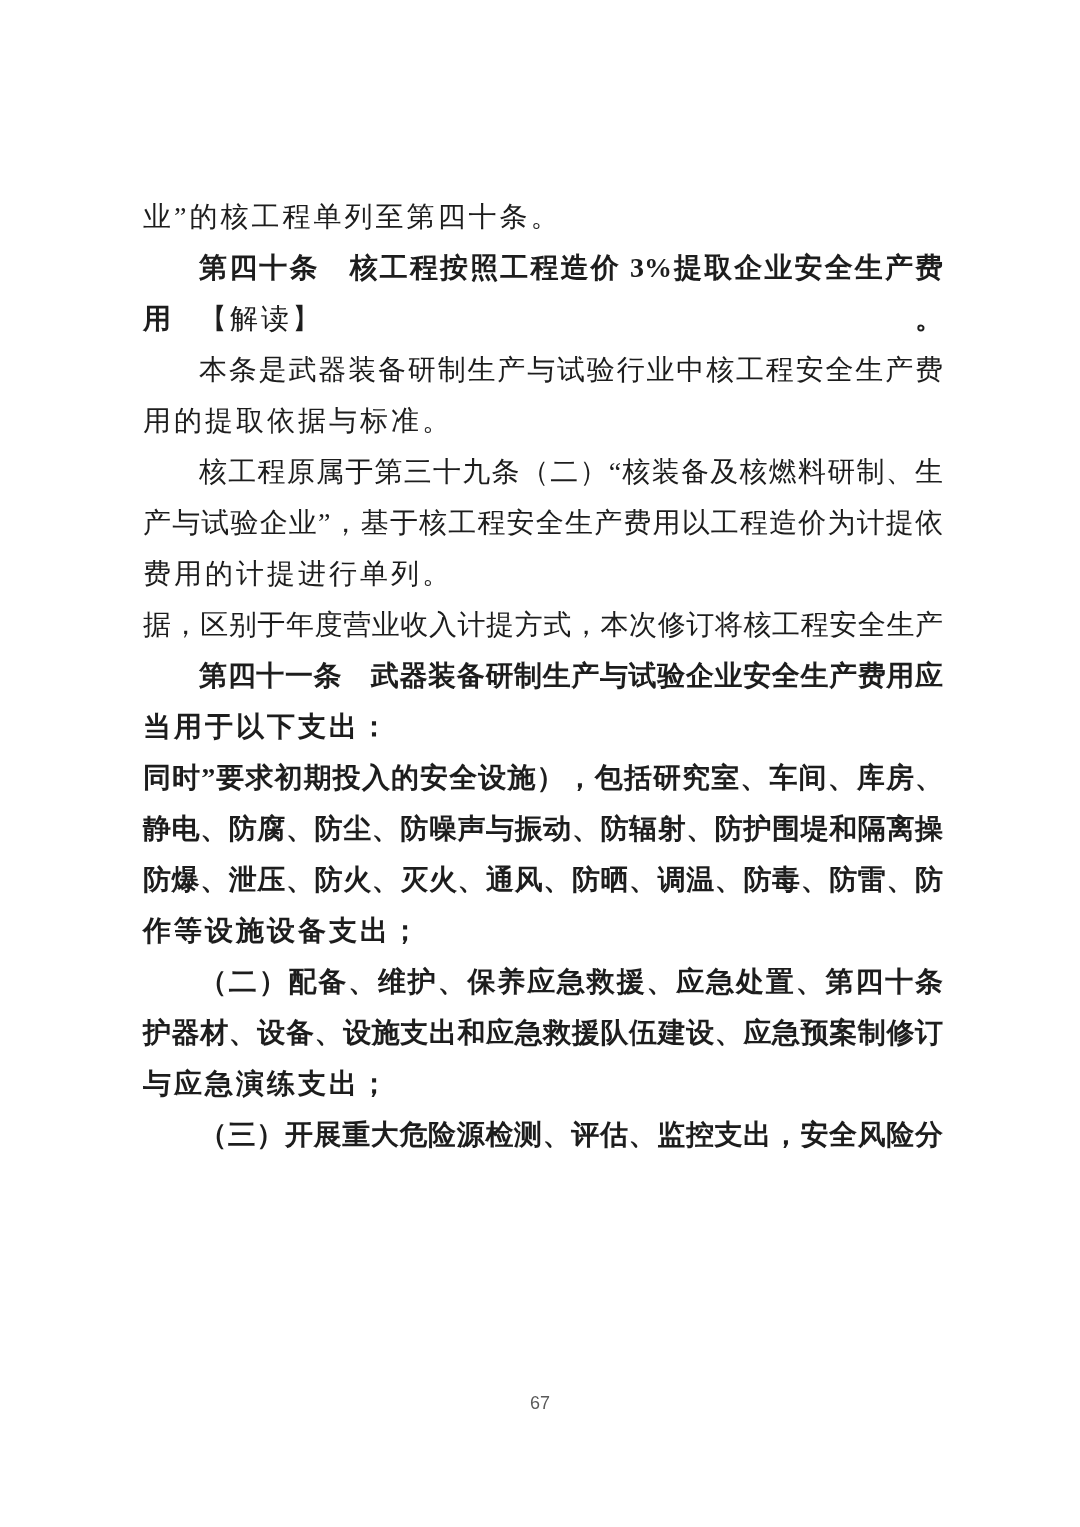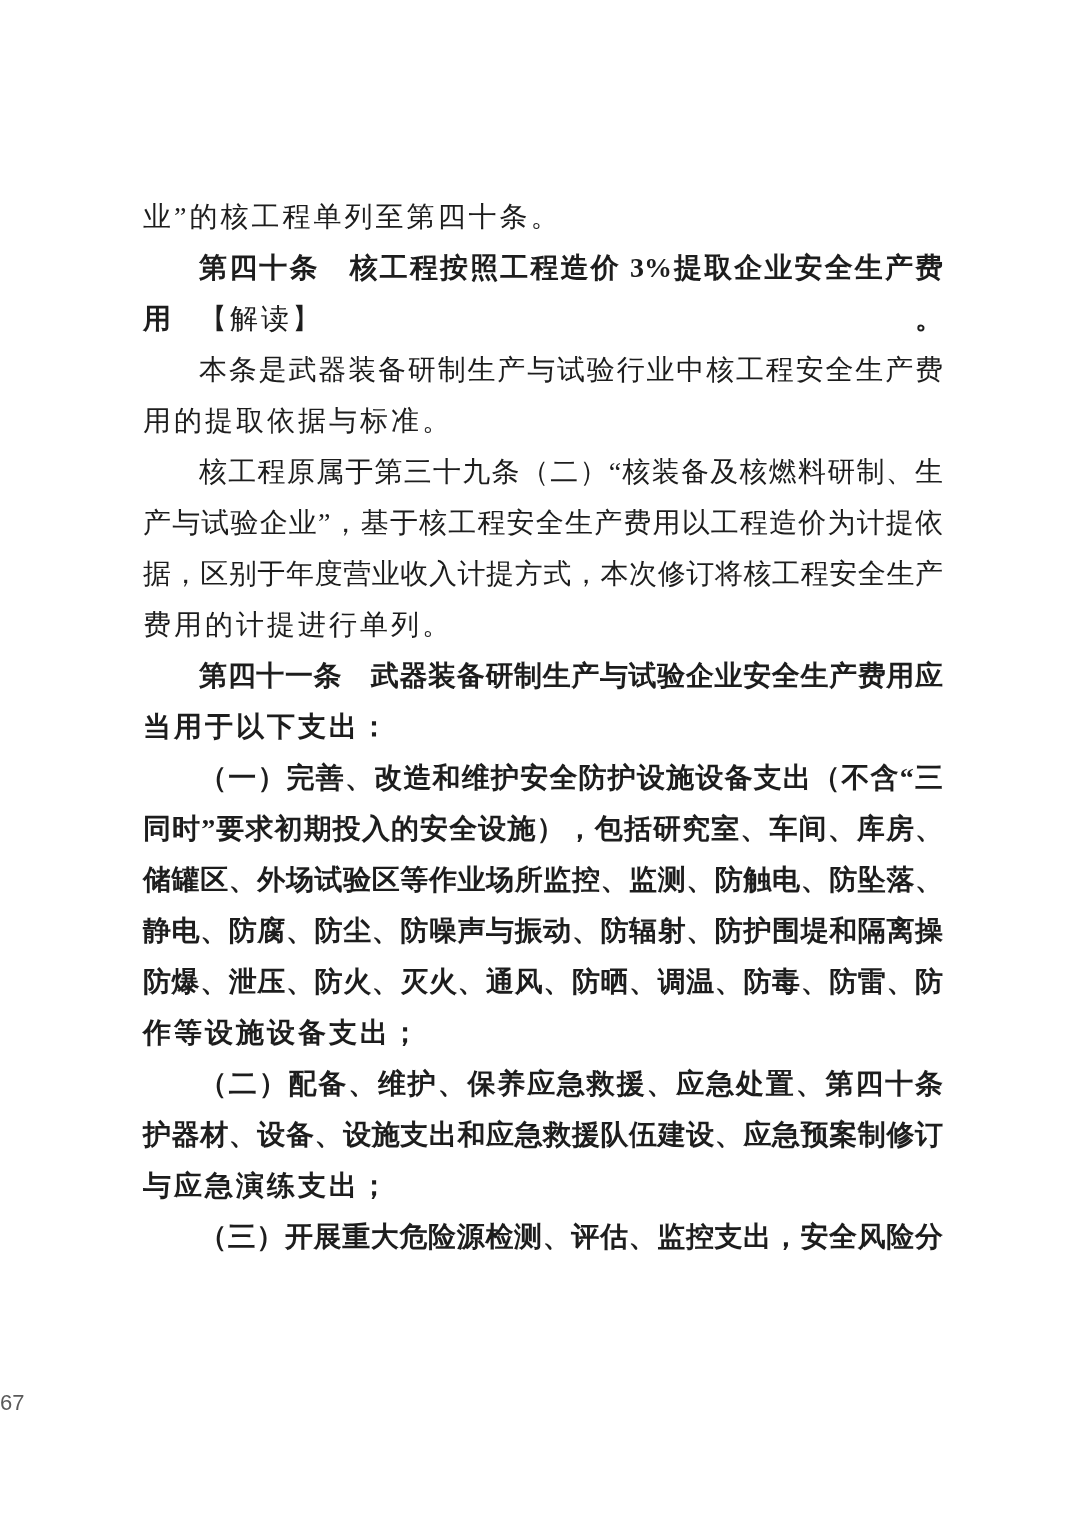--- a/index.html
+++ b/index.html
@@ -42,46 +42,44 @@
     text-indent: 2em;
   }
   .line.bold {
     font-weight: bold;
   }
   .footer {
     position: absolute;
     left: 0;
     top: 1392px;
     width: 1080px;
-    text-align: left;
+    text-align: center;
     font-family: "Liberation Sans", "DejaVu Sans", sans-serif;
-    font-size: 22px;
+    font-size: 18px;
     line-height: 22px;
     color: var(--footer-color, #5a5a5a);
   }
 </style>
 </head>
 <body>
 
 <div class="page">
   <div class="doc-body">
       <div class="line short">业”的核工程单列至第四十条。</div>
       <div class="line bold indent fill">第四十条　核工程按照工程造价 3%提取企业安全生产费用。</div>
       <div class="line indent short">【解读】</div>
       <div class="line indent fill">本条是武器装备研制生产与试验行业中核工程安全生产费</div>
       <div class="line short">用的提取依据与标准。</div>
       <div class="line indent fill">核工程原属于第三十九条（二）“核装备及核燃料研制、生</div>
       <div class="line fill">产与试验企业”，基于核工程安全生产费用以工程造价为计提依</div>
+      <div class="line short">费用的计提进行单列。</div>
       <div class="line fill">据，区别于年度营业收入计提方式，本次修订将核工程安全生产</div>
-      <div class="line short">费用的计提进行单列。</div>
       <div class="line bold indent fill">第四十一条　武器装备研制生产与试验企业安全生产费用应</div>
       <div class="line bold short">当用于以下支出：</div>
-      <div class="line bold indent fill">（一）完善、改造和维护安全防护设施设备支出（不含“三</div>
       <div class="line bold fill">同时”要求初期投入的安全设施），包括研究室、车间、库房、</div>
-      <div class="line bold fill">储罐区、外场试验区等作业场所监控、监测、防触电、防坠落、</div>
       <div class="line bold fill">静电、防腐、防尘、防噪声与振动、防辐射、防护围堤和隔离操</div>
       <div class="line bold fill">防爆、泄压、防火、灭火、通风、防晒、调温、防毒、防雷、防</div>
       <div class="line bold short">作等设施设备支出；</div>
       <div class="line bold indent fill">（二）配备、维护、保养应急救援、应急处置、第四十条</div>
       <div class="line bold fill">护器材、设备、设施支出和应急救援队伍建设、应急预案制修订</div>
       <div class="line bold short">与应急演练支出；</div>
       <div class="line bold indent fill">（三）开展重大危险源检测、评估、监控支出，安全风险分</div>
     </div>
   <div class="footer">67</div>
 </div>

